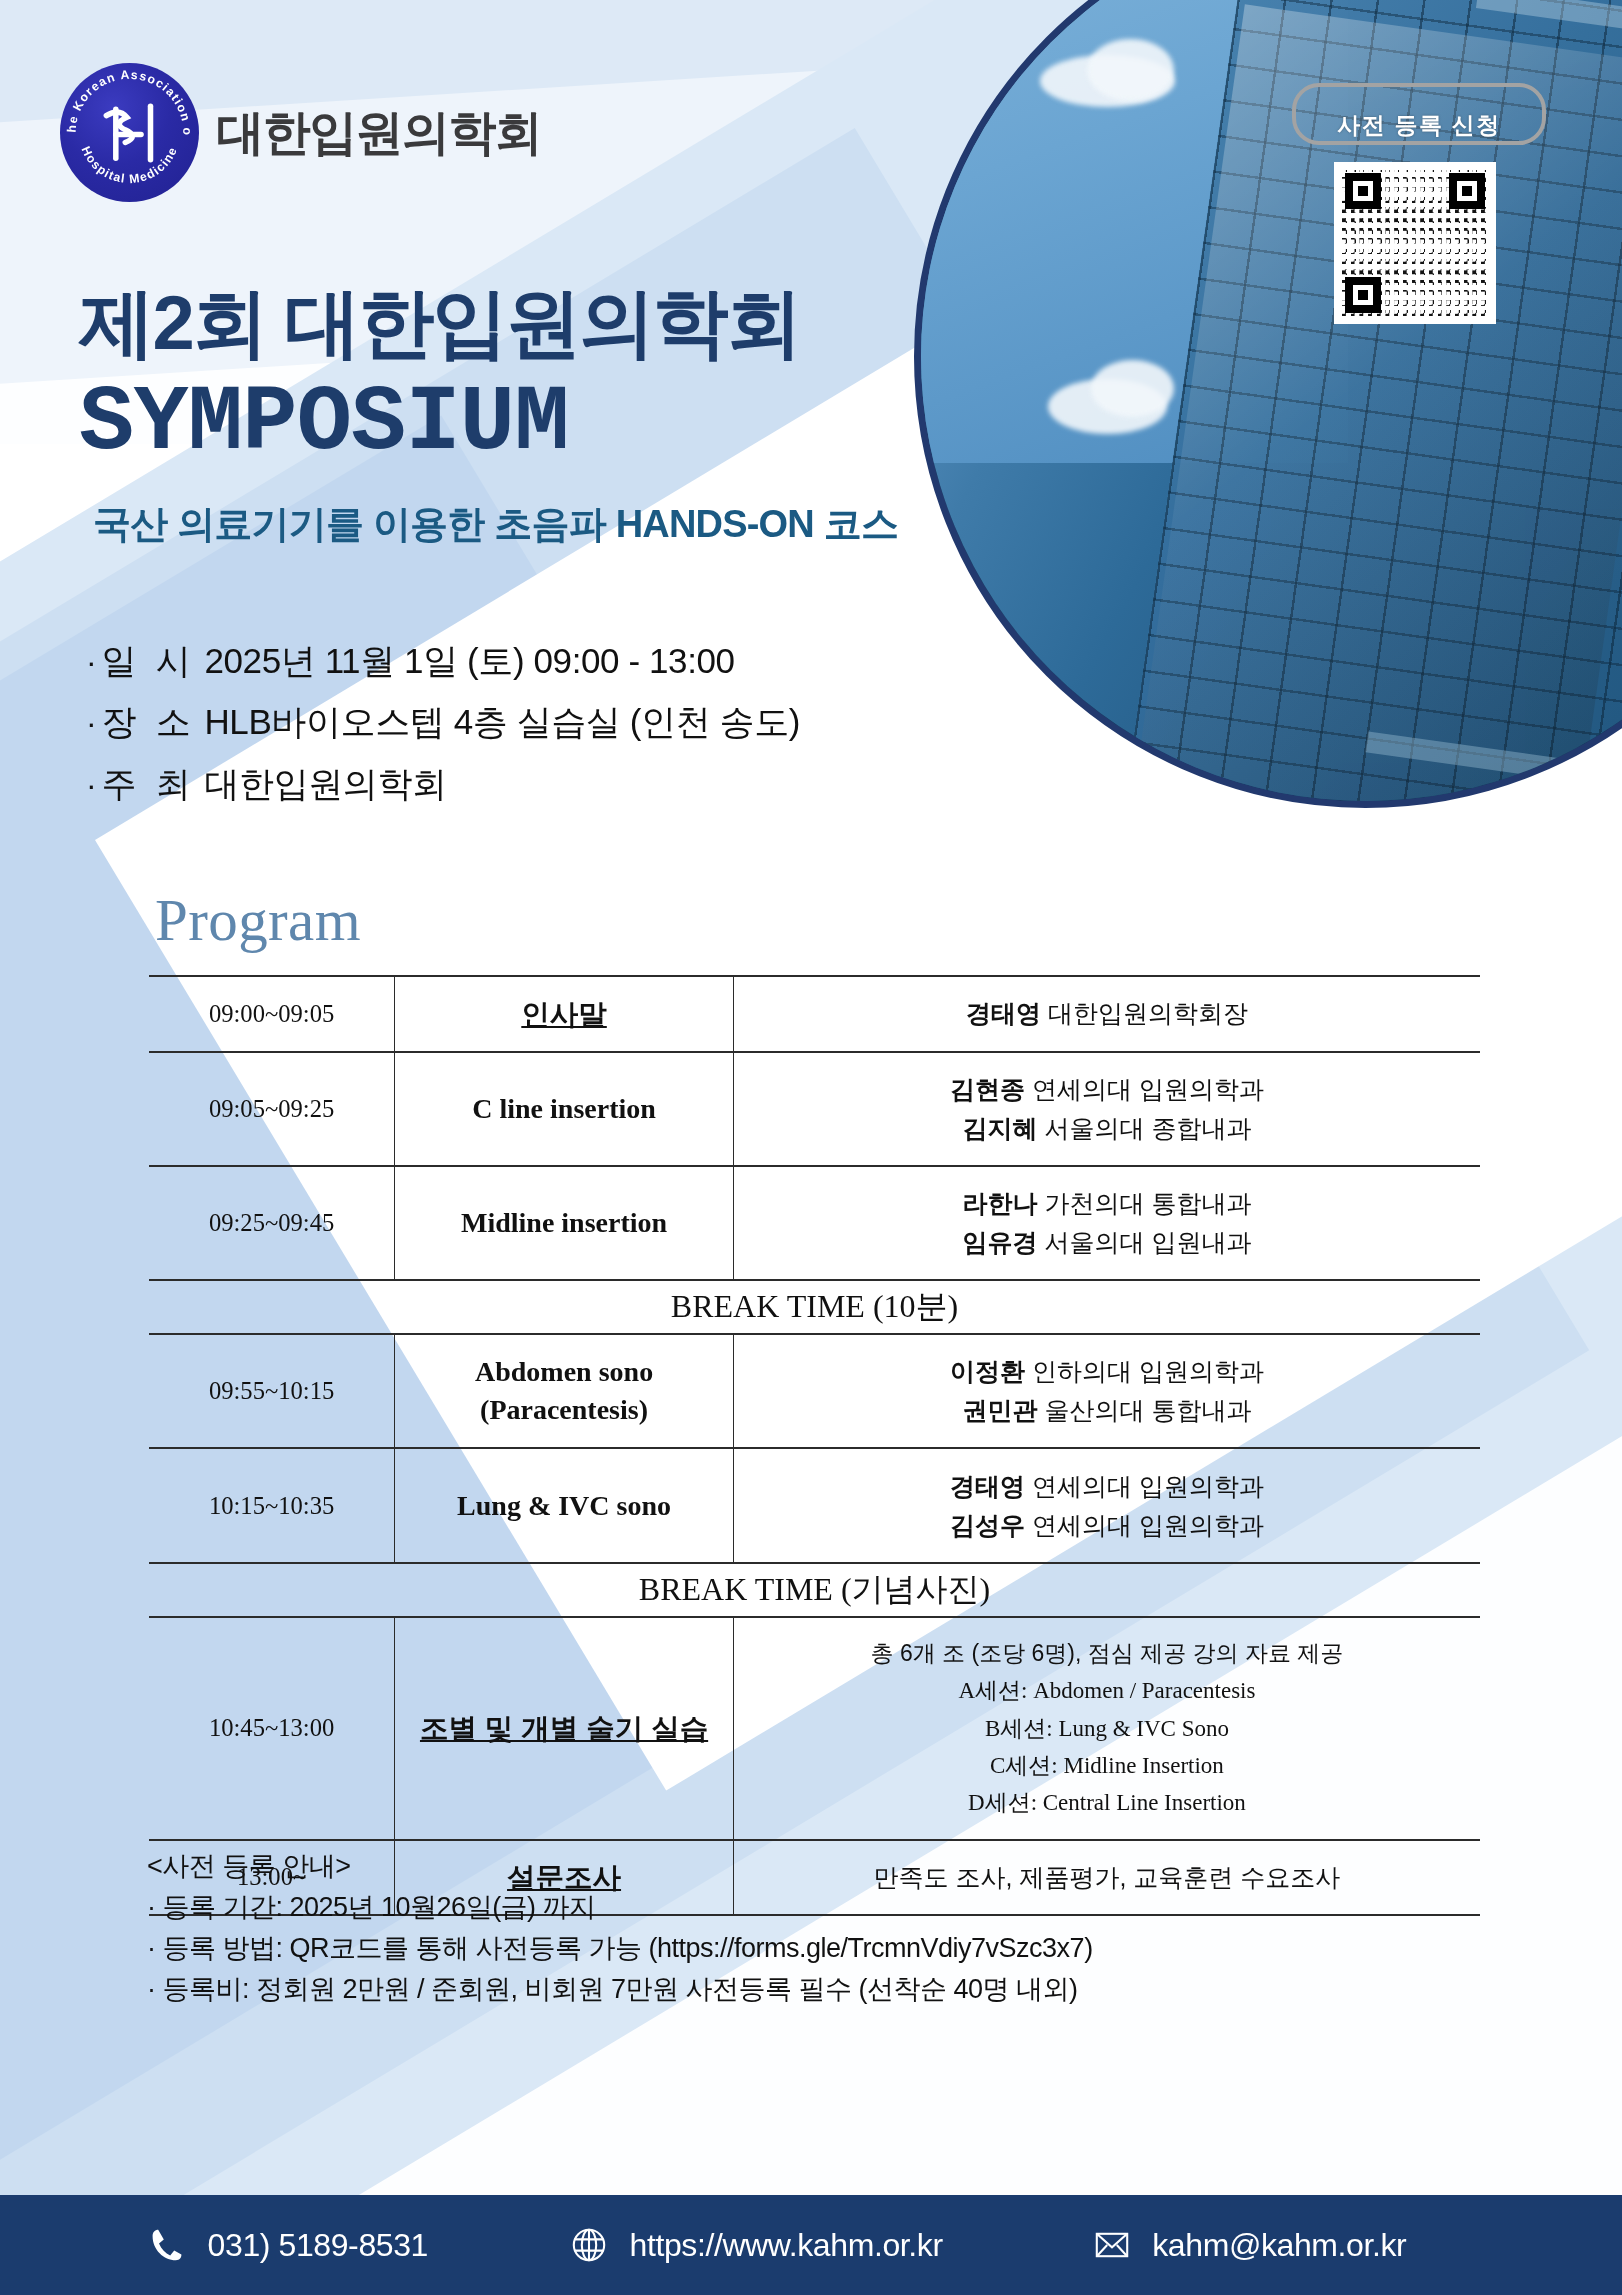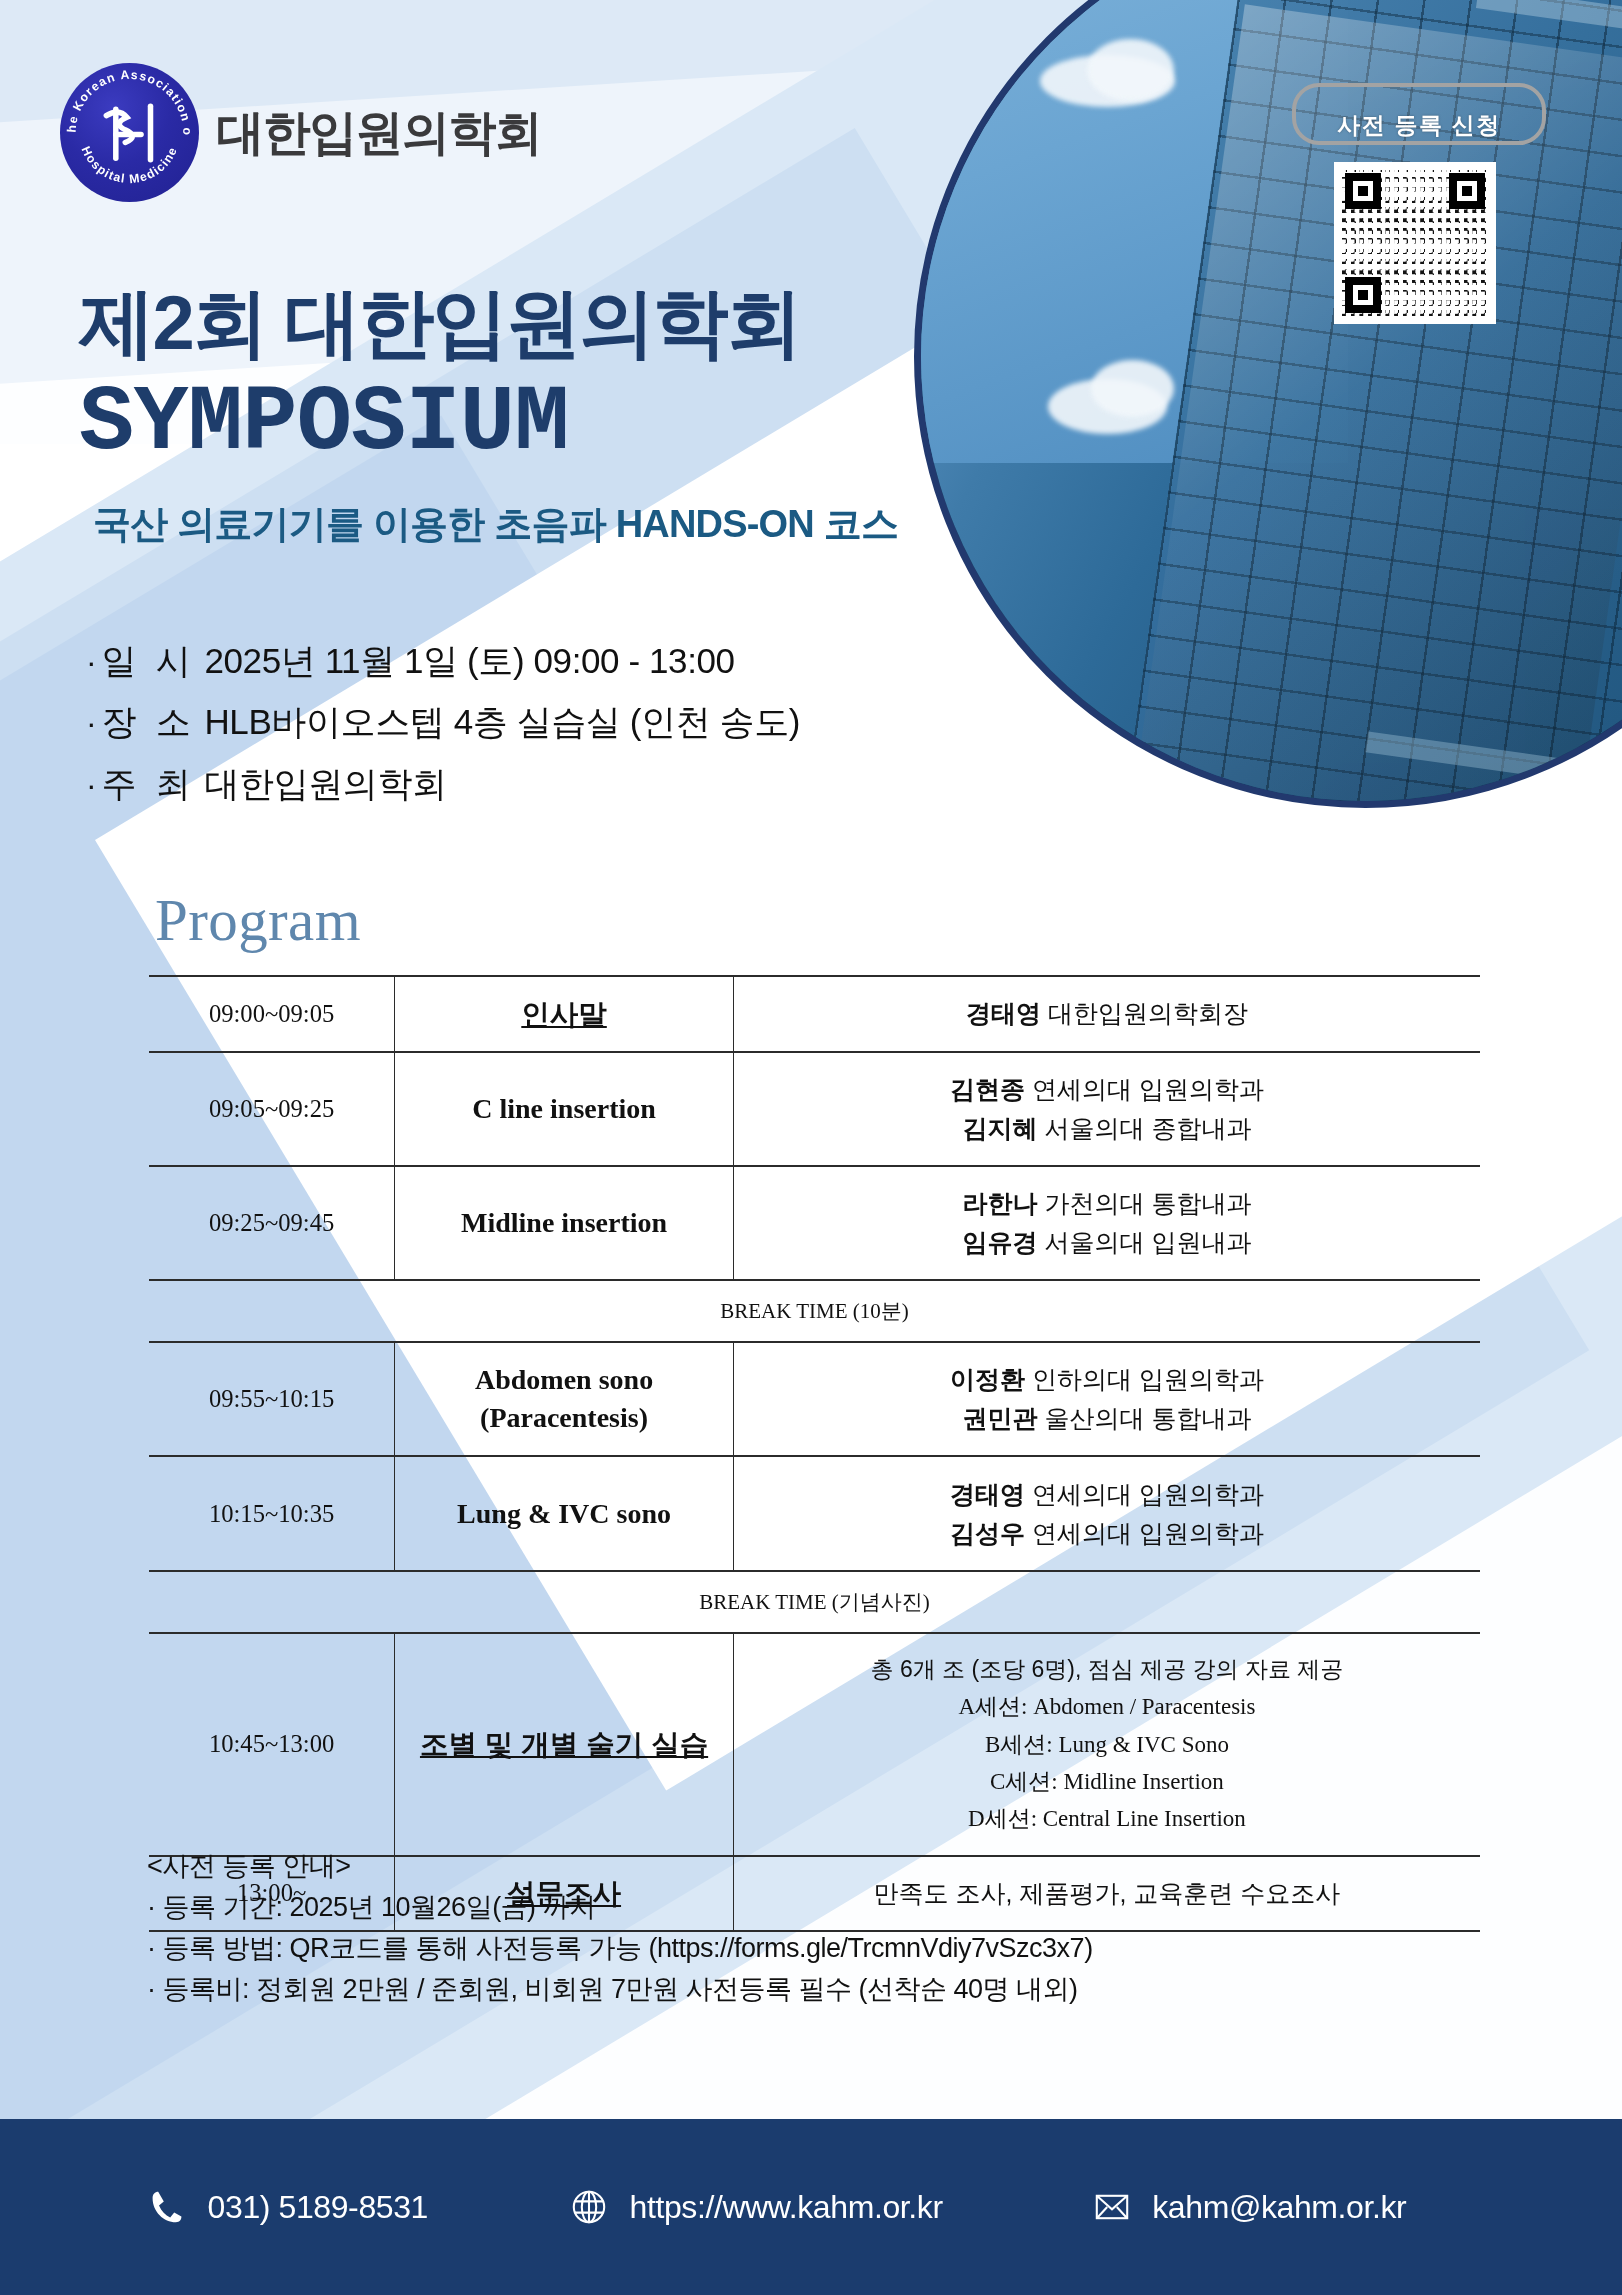--- a/index.html
+++ b/index.html
@@ -206,37 +206,37 @@
   .rowline-bot{border-bottom:2.4px solid #2b2b2b !important;}
   .col-time{width:238px;}
   .col-topic{width:333px;border-left:1.6px solid #2b2b2b !important;border-right:1.6px solid #2b2b2b !important;}
   .col-spk{width:761px;}
   .cell-time{font-size:24.6px;color:#111;padding:17.4px 6.3px !important;font-family:"Liberation Serif",serif;}
   .cell-topic{font-size:28px;color:#111;font-weight:bold;line-height:1.35;padding:17.4px 6.3px !important;}
   .cell-topic.kr{font-family:"Liberation Sans",sans-serif;font-size:28.5px;text-decoration:underline;}
   .cell-spk{font-size:25px;color:#111;line-height:1.55;padding:17.4px 8px !important;font-family:"Liberation Sans",sans-serif;}
   .cell-spk b{font-weight:bold;}
   .break-row td{
-    font-size:21px;color:#111;padding:16px 0 !important;
+    font-size:32px;color:#111;padding:4px 0 !important;
     font-family:"Liberation Serif",serif;text-align:center;
   }
   .spk-detail{font-size:23px;line-height:1.62;text-align:center;}
   .spk-detail .en{font-family:"Liberation Serif",serif;}
 
   
   .notes{
     position:absolute;left:147px;top:1846px;
     font-family:"Liberation Sans",sans-serif;color:#111;
   }
   .notes .nline{font-size:27px;line-height:1.52;white-space:nowrap;letter-spacing:-0.5px;}
   .notes .nhead{font-size:27px;line-height:1.52;letter-spacing:-0.5px;}
 
   
   .footer{
-    position:absolute;left:0;bottom:0;width:1623px;height:176px;
+    position:absolute;left:0;bottom:0;width:1623px;height:100px;
     background:#1b3c6e;display:flex;align-items:center;
   }
   .f-item{display:flex;align-items:center;gap:20.6px;color:#ffffff;}
   .f-item .ftxt{font-size:32px;color:#ffffff;font-family:"Liberation Sans",sans-serif;letter-spacing:-0.4px;}
   .f-phone{margin-left:147px;}
   .f-web{margin-left:141px;}
   .f-mail{margin-left:149px;}
   .ficon{width:40px;height:40px;flex:none;}
 </style>
 </head>

